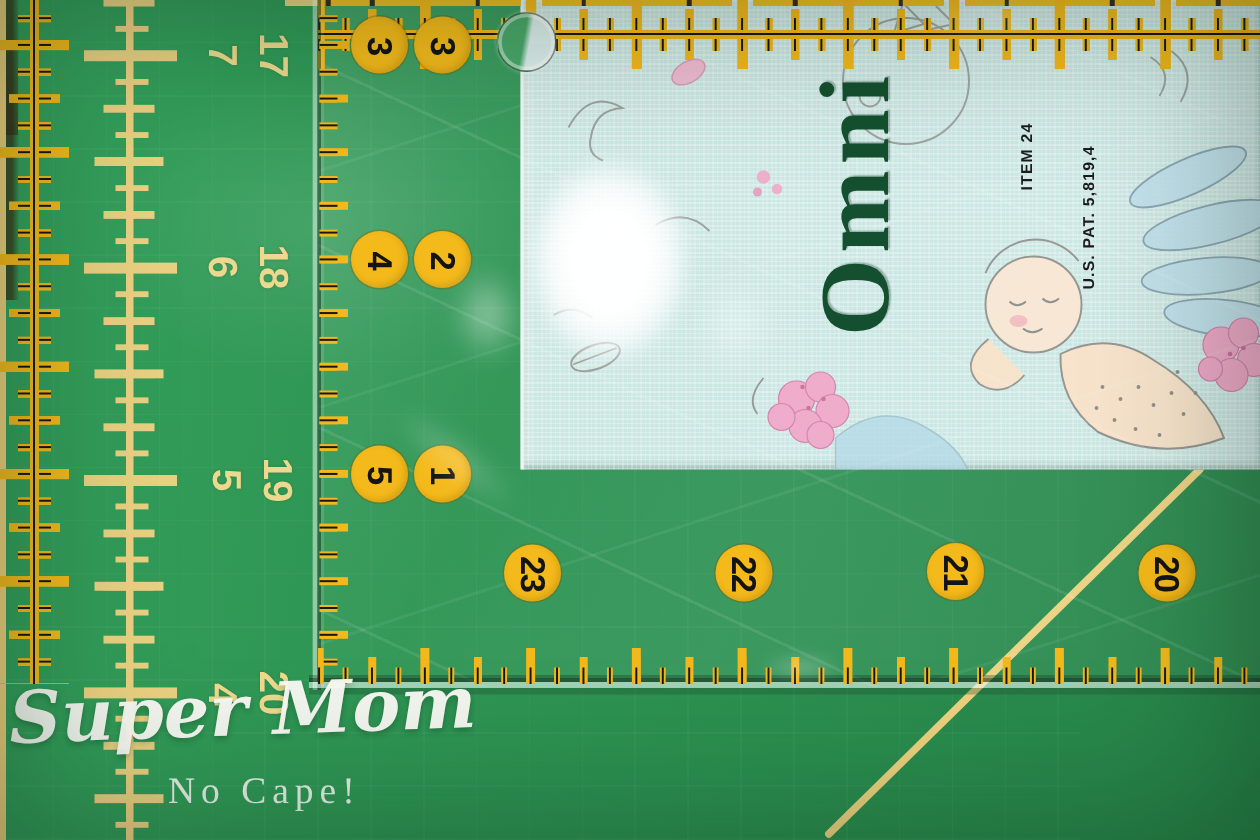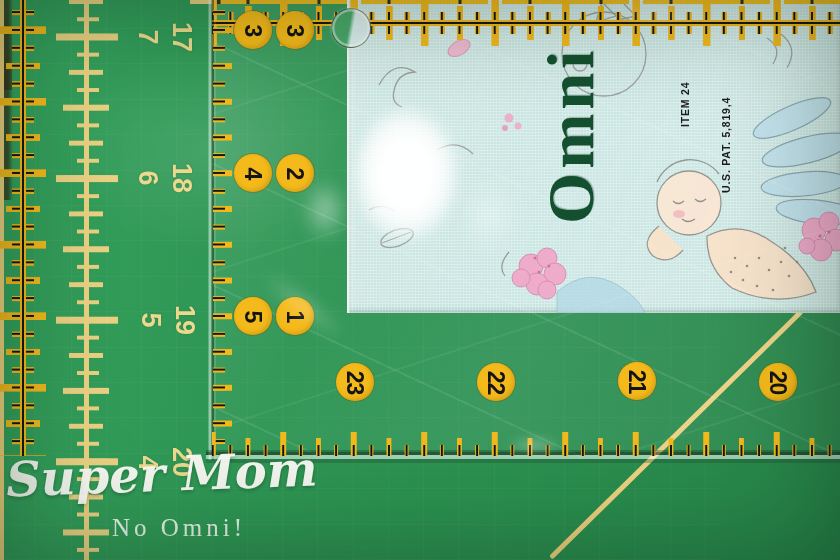--- a/index.html
+++ b/index.html
@@ -308,16 +308,16 @@
   <div class="small-print pat-label">U.S. PAT. 5,819,4</div>
 
   <div class="glare g1"></div>
   <div class="glare g2"></div>
   <div class="glare g3"></div>
   <div class="glare g4"></div>
   <div class="glare g5"></div>
   <div class="glare g6"></div>
 
   <div class="wm1">Super Mom</div>
-  <div class="wm2">No Omni!</div>
+  <div class="wm2">No Cape!</div>
 
   <div class="vignette"></div>
 </div>
 
 </body></html>

